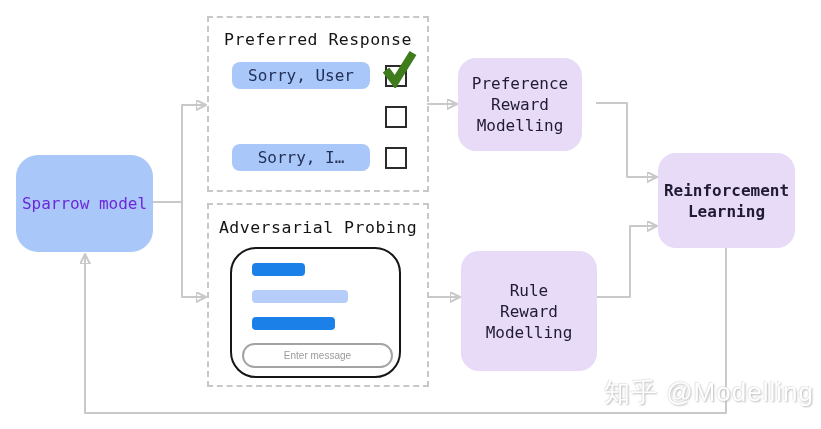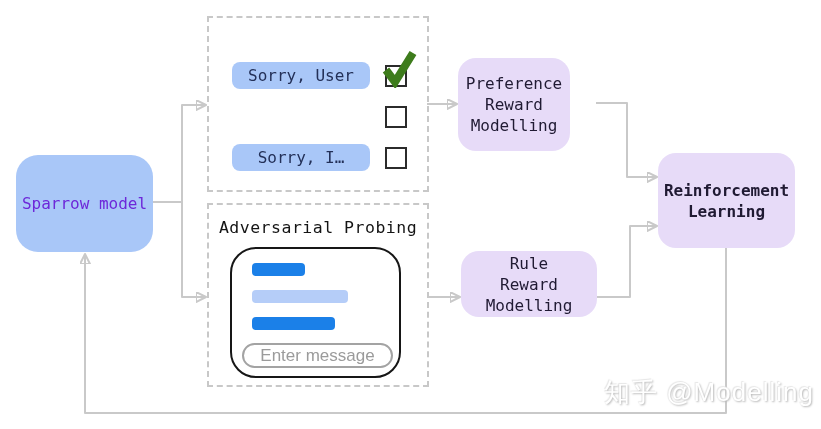--- a/index.html
+++ b/index.html
@@ -11,22 +11,22 @@
   .connectors path{stroke:#c9c9c9;stroke-width:2;fill:none;stroke-linejoin:round;}
 
   .node{
     position:absolute;z-index:2;display:flex;align-items:center;justify-content:center;
     text-align:center;font-size:16px;line-height:21px;white-space:pre-line;
   }
   .node span{white-space:pre-line;}
   .node.blue{background:var(--node-blue);border-radius:22px;color:#6d28d9;}
   .node.purple{background:var(--node-purple);border-radius:18px;color:#201a33;}
   .sparrow{left:16px;top:155px;width:137px;height:97px;}
-  .pref-rm{left:458px;top:58px;width:112px;height:93px;}
-  .rule-rm{left:461px;top:251px;width:136px;height:66px;}
+  .pref-rm{left:458px;top:58px;width:124px;height:93px;}
+  .rule-rm{left:461px;top:251px;width:136px;height:120px;}
   .rl{left:658px;top:153px;width:137px;height:95px;font-weight:bold;}
 
   .dashed{
     position:absolute;z-index:1;border:2px dashed #c8c8c8;background:transparent;
   }
   .preferred{left:207px;top:16px;width:218px;height:172px;}
   .adversarial{left:207px;top:203px;width:218px;height:180px;}
   .panel-title{
     position:absolute;left:0;right:0;text-align:center;
     font-size:16.5px;color:#141414;letter-spacing:0.5px;
@@ -51,21 +51,21 @@
     position:absolute;left:21px;top:42px;width:167px;height:127px;background:#fff;
     border:2.5px solid #161616;border-radius:26px;
   }
   .chat-messages{position:absolute;left:20px;top:14px;}
   .bar{height:13px;border-radius:4px;margin-bottom:14px;}
   .bar.dark{background:var(--bar-dark);}
   .bar.light{background:var(--bar-light);}
   .chat-input{
     position:absolute;left:10px;bottom:8px;width:143px;height:19px;
     border:2px solid #a3a3a3;border-radius:13px;background:#fff;outline:none;
-    font-family:"Liberation Sans",sans-serif;font-size:17px;text-align:center;color:#9b9b9b;
+    font-family:"Liberation Sans",sans-serif;font-size:10px;text-align:center;color:#9b9b9b;
   }
   .chat-input::placeholder{color:#9b9b9b;opacity:1;}
 
   .watermark{
     position:absolute;left:604px;top:375px;z-index:4;
     font-family:"Liberation Sans",sans-serif;font-size:26px;letter-spacing:1px;
     color:#ffffff;text-shadow:1px 1px 2px #b9b9b9, -1px -1px 1px #e8e8e8;
     white-space:nowrap;
   }
 </style>
@@ -88,20 +88,21 @@
     <path d="M596,103 H627 V177 H656" marker-end="url(#ah)"></path>
     <path d="M597,297 H630 V226 H656" marker-end="url(#ah)"></path>
     <path d="M726,248 V413 H85 V255" marker-end="url(#ah)"></path>
   </svg>
 
   <div class="node blue sparrow">
     <span>Sparrow model</span>
   </div>
 
   <div class="dashed preferred">
+    <div class="panel-title">Preferred Response</div>
 
     <div class="option-row row-0">
       <div class="pill">
         <span>Sorry, User</span>
       </div>
       <div class="checkbox"></div>
       <svg class="check-icon" width="38" height="42" viewBox="0 0 38 42">
         <path d="M6,24 L15,36 L33,7" fill="none" stroke="var(--check-green)" stroke-width="8" stroke-linecap="butt" stroke-linejoin="miter"></path>
       </svg>
     </div>

